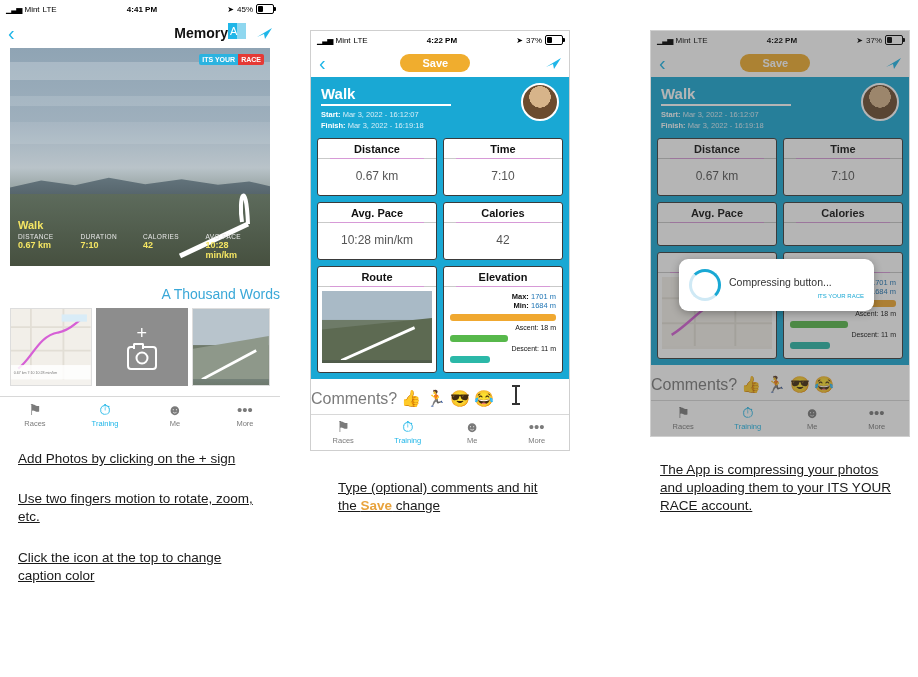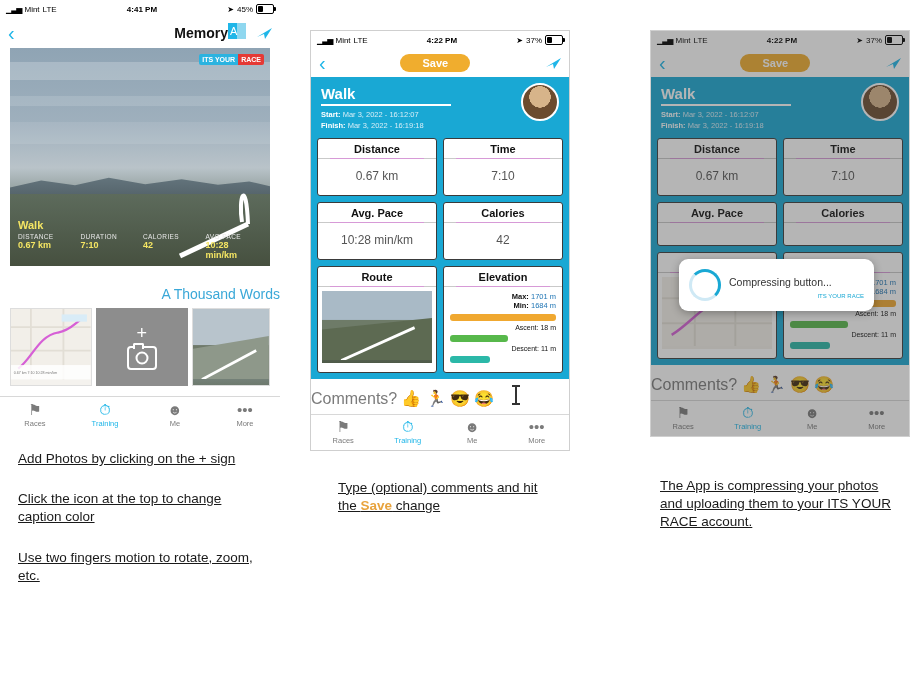--- a/index.html
+++ b/index.html
@@ -461,22 +461,22 @@
       </div>
       <div class="tab">
         <span class="ic">•••</span>
         <span>More</span>
       </div>
     </div>
   </div>
 
   <div class="howto" style="margin-top:22px">
     <p>Add Photos by clicking on the + sign</p>
+    <p>Use two fingers motion to rotate, zoom, etc.</p>
     <p>Click the icon at the top to change caption color</p>
-    <p>Use two fingers motion to rotate, zoom, etc.</p>
   </div>
 </div>
 
 <div class="col" id="col2" style="top:30px">
   <div class="phone walk-phone">
 
     <div class="statusbar">
       <div class="sb-left">
         <span class="bars">▁▃▅</span>
         <span>Mint</span>
@@ -718,16 +718,16 @@
 
     <div class="toast">
       <span class="spinner"></span>
       <span style="flex:1">
         <span class="toast-text">Compressing button...</span>
         <span class="toast-sub" style="display:block">ITS YOUR RACE</span>
       </span>
     </div>
   </div>
 
-  <div class="howto" style="margin-top:40px; padding:0 10px;">
+  <div class="howto" style="margin-top:24px; padding:0 10px;">
     <p class="caption3">The App is compressing your photos and uploading them to your ITS YOUR RACE account.</p>
   </div>
 </div>
 
 </body></html>

